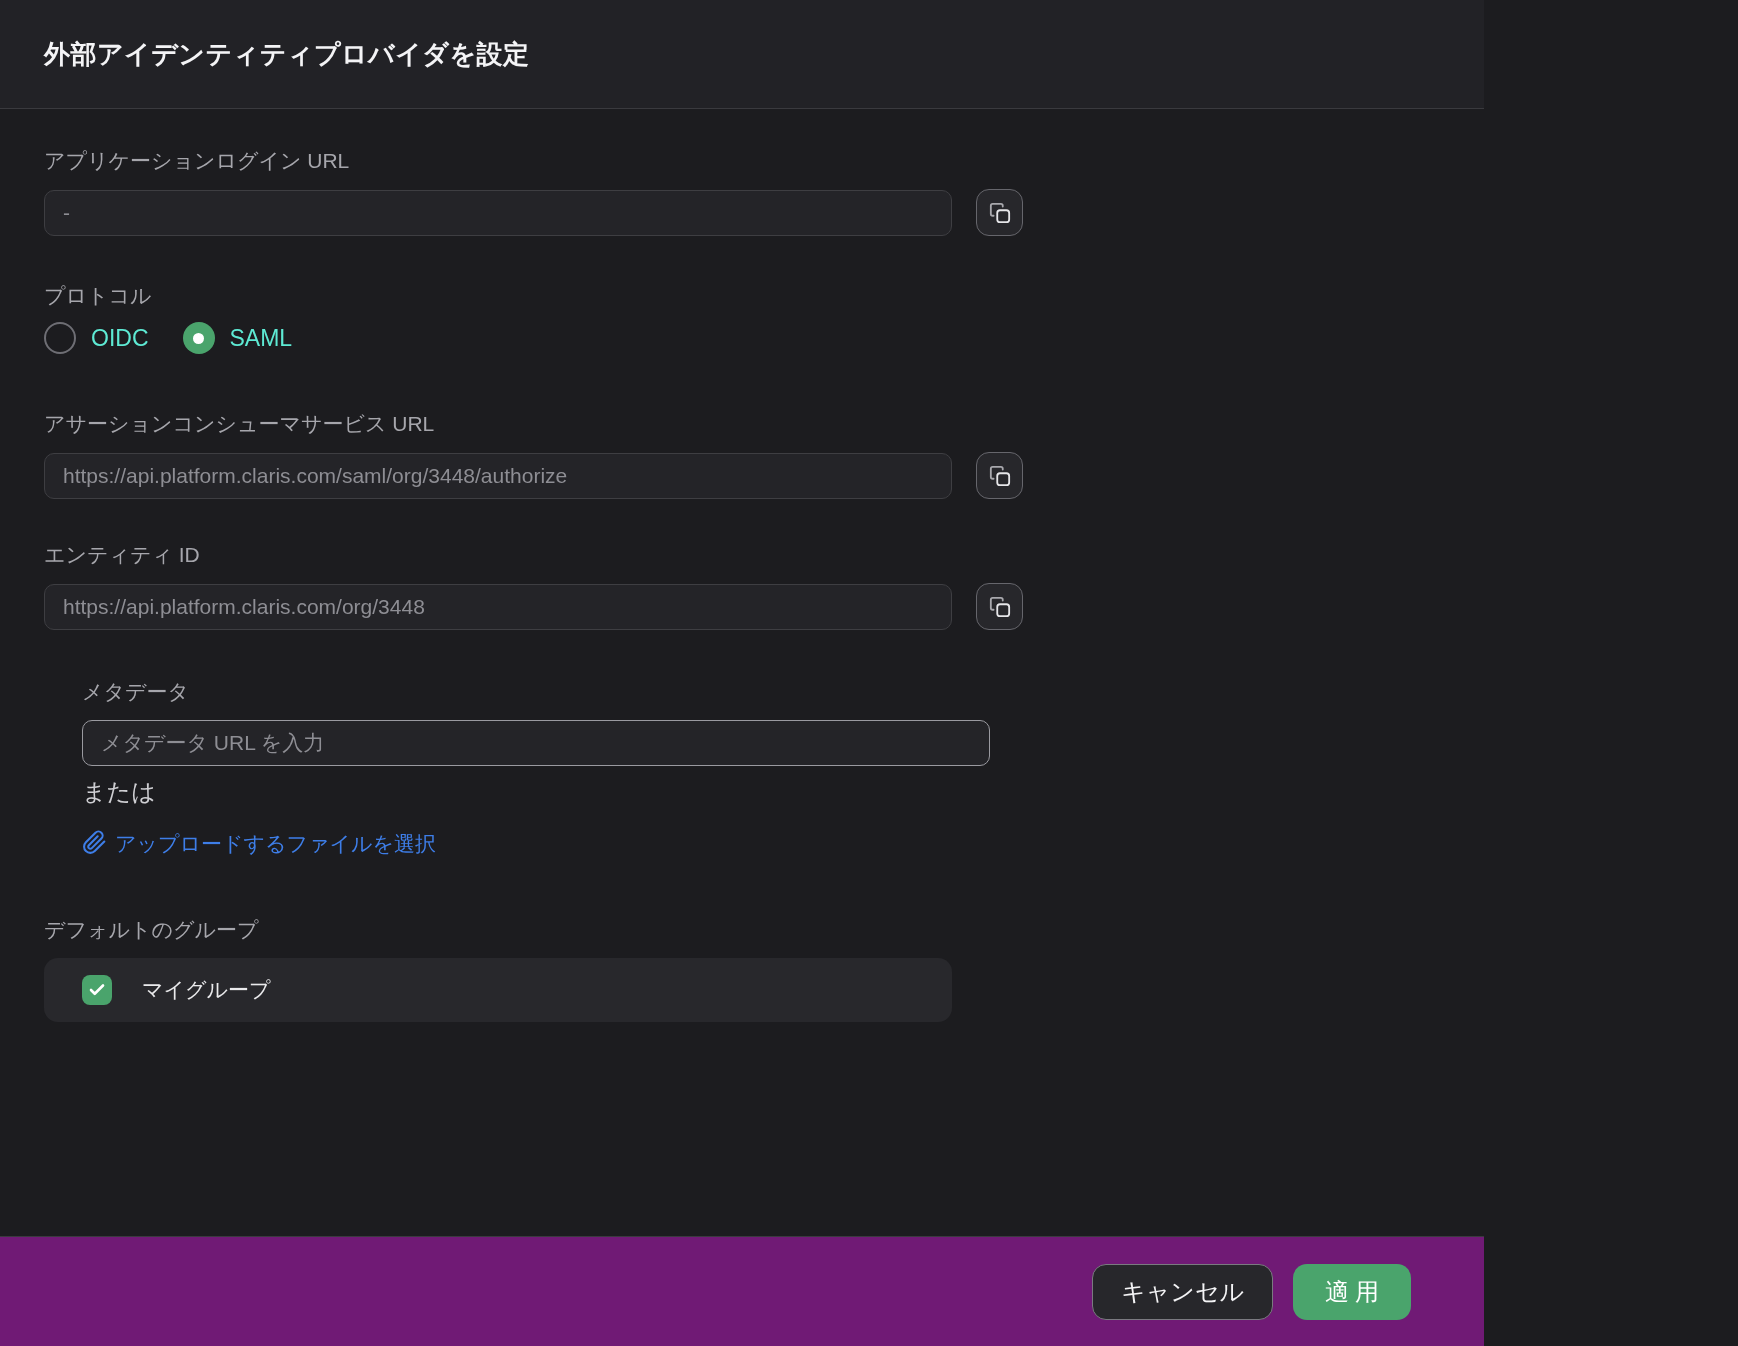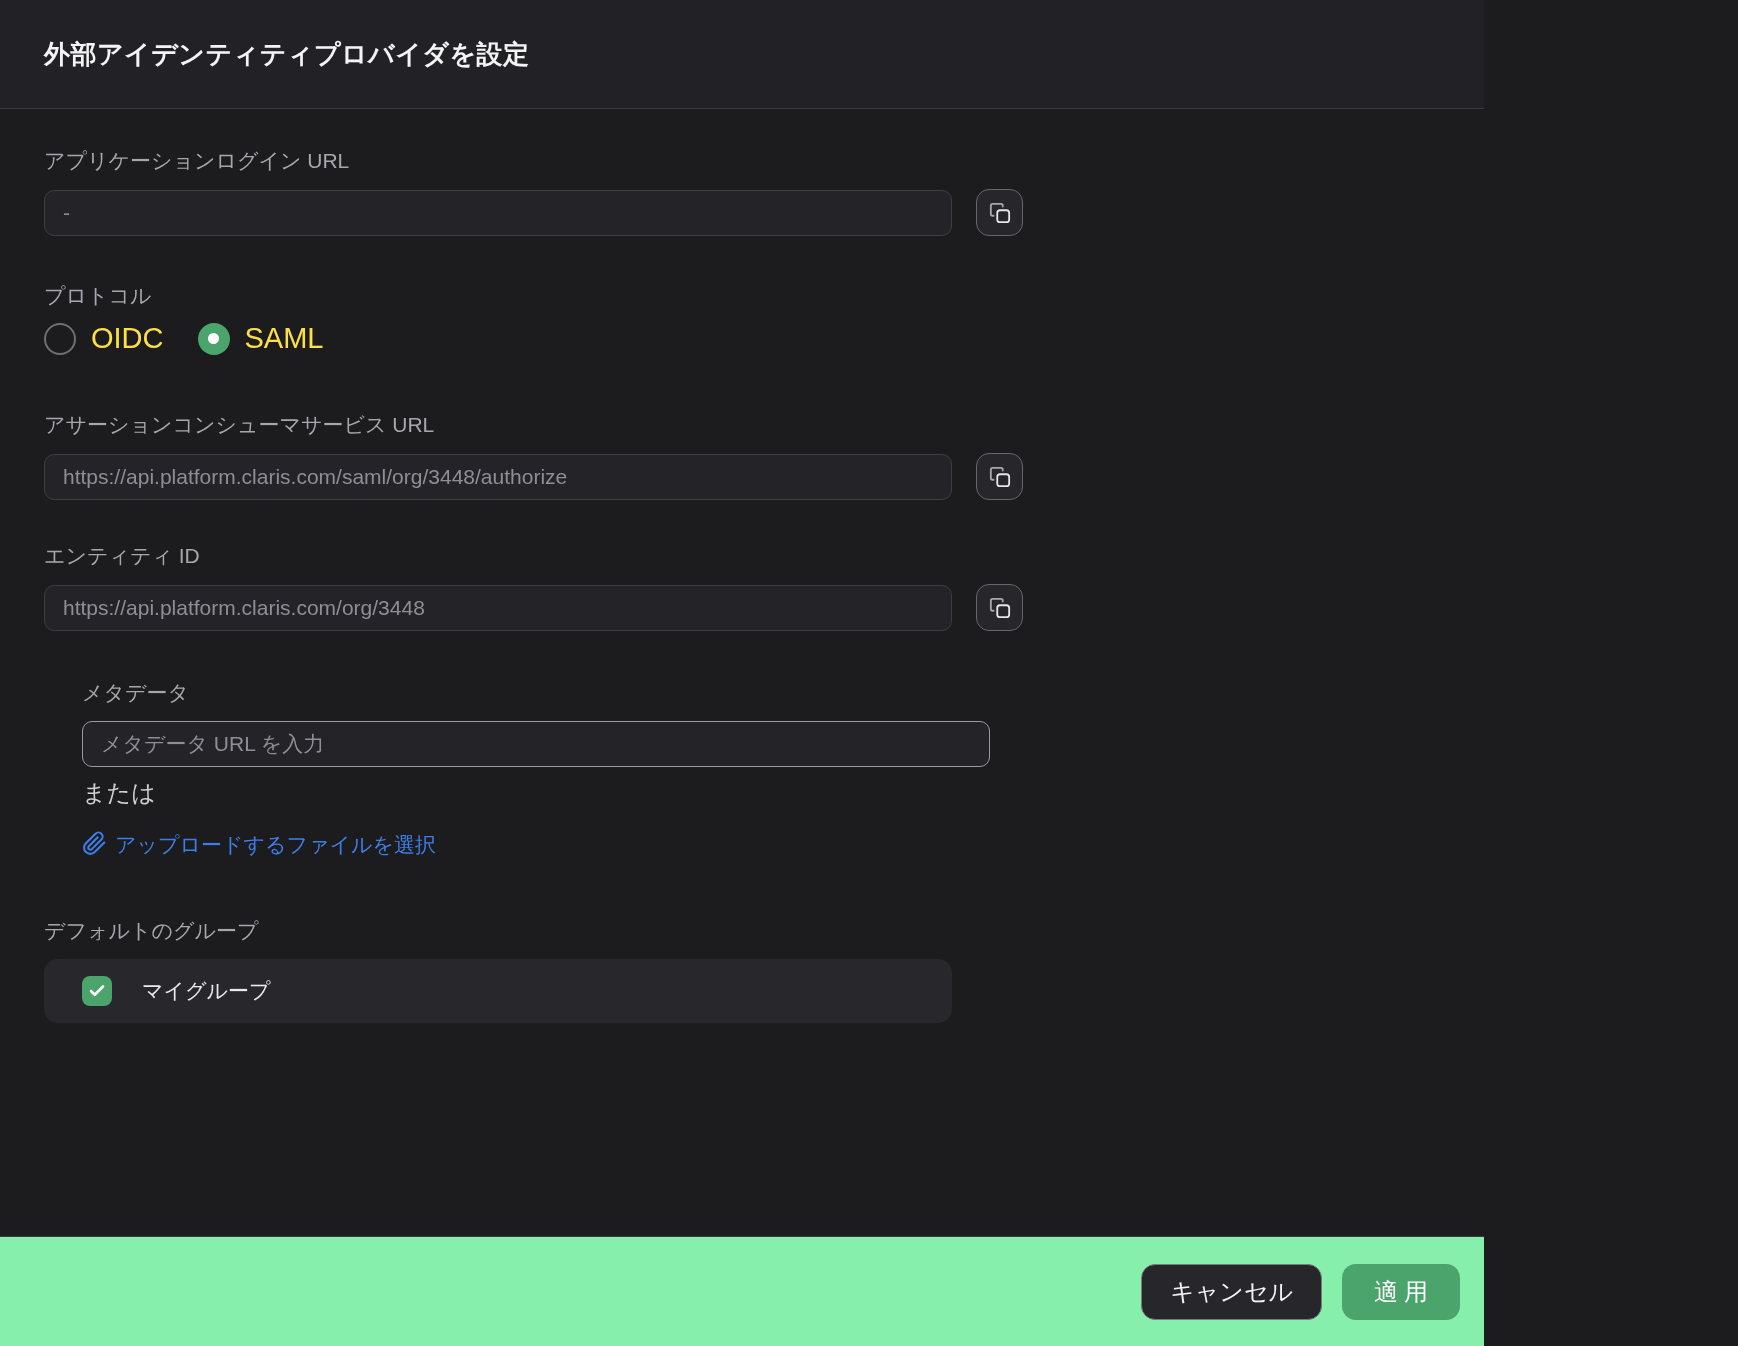--- a/index.html
+++ b/index.html
@@ -66,21 +66,21 @@
   .radio-row { display: flex; align-items: center; gap: 34px; margin-top: 14px; }
   .radio-option { display: flex; align-items: center; gap: 15px; cursor: pointer; }
   .radio-circle {
     width: 32px; height: 32px; border-radius: 50%;
     border: 2px solid #6e6e74;
     background: transparent;
     display: flex; align-items: center; justify-content: center;
   }
   .radio-circle.selected { border: none; background: #4aa46c; }
   .radio-dot { width: 11px; height: 11px; border-radius: 50%; background: #ffffff; }
-  .radio-label { font-size: 29px; color: #fde047; }
+  .radio-label { font-size: 23px; color: #5eead4; }
 
   
   .or-text { font-size: 24px; color: #cfcfd3; margin-top: 14px; line-height: 24px; }
   .upload-link {
     display: inline-flex; gap: 8px;
     margin-top: 26px;
     font-size: 21px; color: #3e7ee8;
     text-decoration: none; cursor: pointer;
   }
   .upload-link svg { display: block; }
@@ -100,25 +100,25 @@
     width: 30px; height: 30px; border-radius: 8px;
     background: #4aa46c;
     display: flex; align-items: center; justify-content: center;
   }
   .group-name { font-size: 21px; color: #eaeaec; }
 
   
   .dialog-footer {
     position: absolute; left: 0; right: 0; bottom: 0;
     height: 110px;
-    background: #86efac;
+    background: #701a75;
     border-top: 1px solid #3a3a3e;
     display: flex; align-items: center; justify-content: flex-end;
     gap: 20px;
-    padding-right: 24px;
+    padding-right: 73px;
   }
   .btn {
     height: 56px;
     border-radius: 14px;
     font-size: 24px;
     font-family: "Liberation Sans", sans-serif;
     cursor: pointer;
     display: flex; align-items: center; justify-content: center;
   }
   .btn-cancel {

